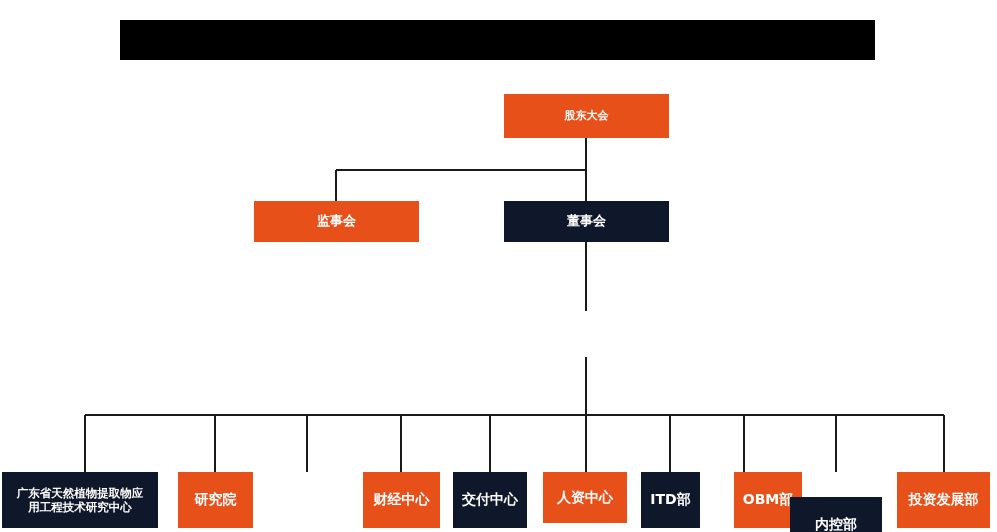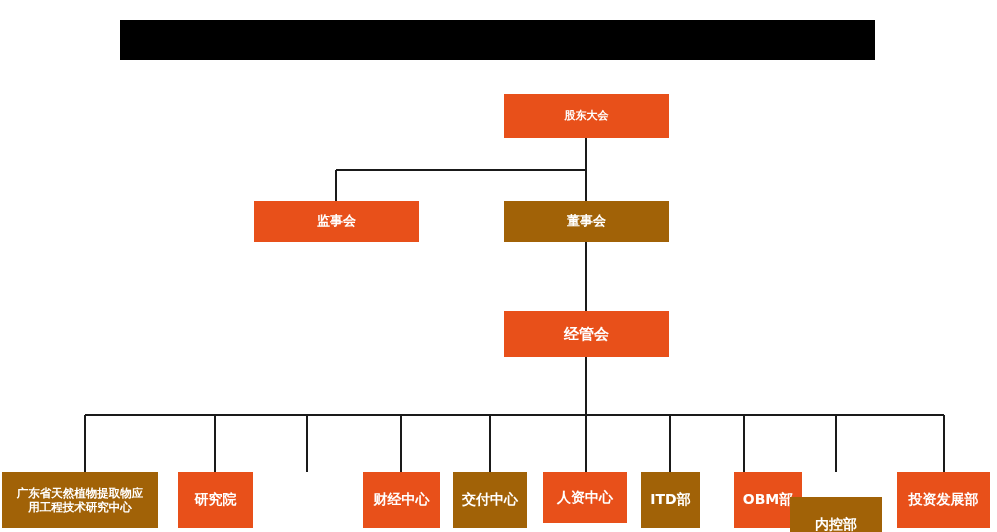--- a/index.html
+++ b/index.html
@@ -30,21 +30,21 @@
   .node{
     position:absolute;
     display:flex;align-items:center;justify-content:center;
     text-align:center;
     color:#ffffff;
     font-weight:bold;
     box-sizing:border-box;
     line-height:1.25;
   }
   .node.dark{background:#e8501a;}
-  .node.light{background:#a16207;}
+  .node.light{background:#0f172a;}
 
   .node-l1{font-size:11px;}
   .node-l2{font-size:13px;}
   .node-l3{font-size:15px;}
   .node-l4{font-size:14px;}
   .node-wrap-small{font-size:11.5px;font-weight:bold;padding:0 4px;}
 </style>
 </head>
 <body>
 
@@ -88,23 +88,20 @@
     <span>股东大会</span>
   </div>
 
   <div class="node dark node-l2" style="left:254px;top:201px;width:165px;height:41px;">
     <span>监事会</span>
   </div>
   <div class="node light node-l2" style="left:504px;top:201px;width:165px;height:41px;">
     <span>董事会</span>
   </div>
 
-  <div class="node dark node-l3" style="left:504px;top:311px;width:165px;height:46px;">
-    <span>经管会</span>
-  </div>
 
   <div class="node light node-wrap-small" style="left:2px;top:472px;width:156px;height:56px;flex-direction:column;">
     <span>广东省天然植物提取物应</span>
     <span>用工程技术研究中心</span>
   </div>
 
   <div class="node dark node-l4" style="left:178px;top:472px;width:75px;height:56px;">
     <span>研究院</span>
   </div>
 

